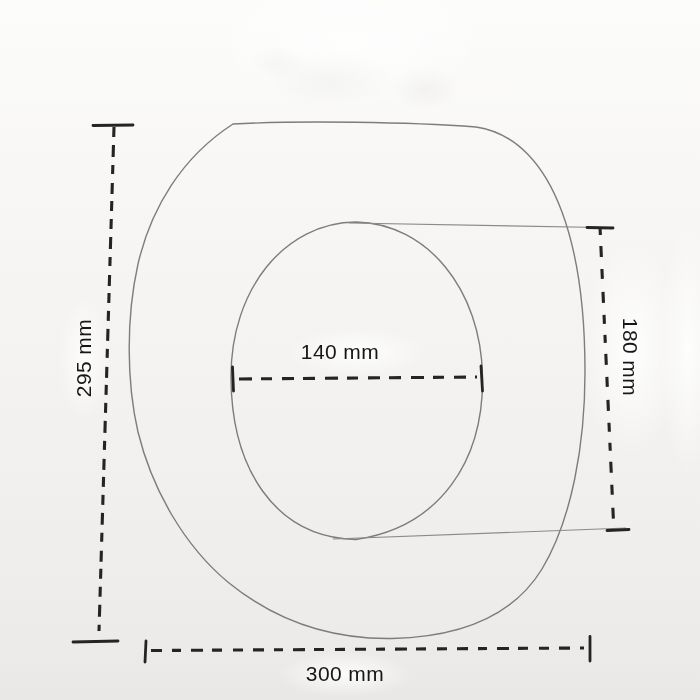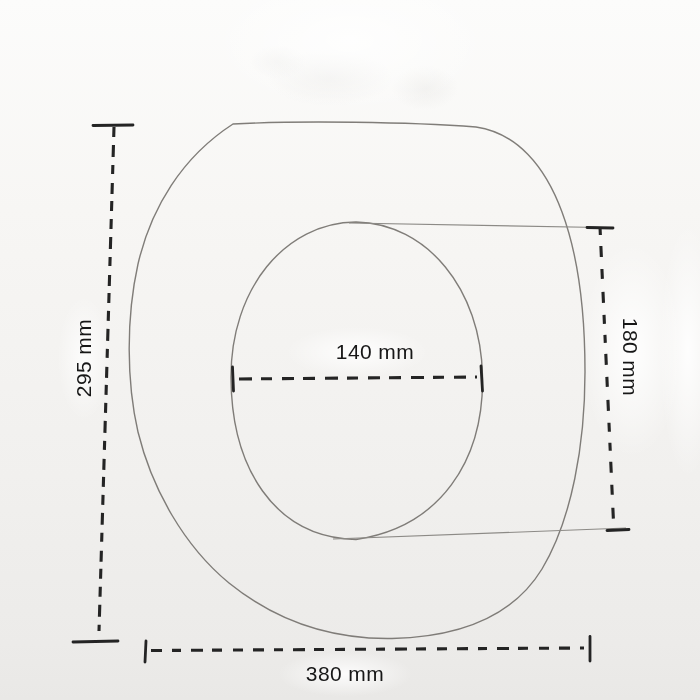--- a/index.html
+++ b/index.html
@@ -89,17 +89,17 @@
       <line class="tick" x1="232.5" y1="367" x2="233.5" y2="391"></line>
       <line class="dash" x1="239" y1="379" x2="477" y2="377" stroke-dasharray="13 9 11 10 12 9 12 10"></line>
       <line class="tick" x1="481" y1="366" x2="482.5" y2="391"></line>
     </g>
   </svg>
 
   <div class="dim-label rot-ccw" style="left:84px; top:358px;">295 mm</div>
 
   <div class="dim-label rot-cw" style="left:630px; top:357px;">180 mm</div>
 
-  <div class="dim-label" style="left:375px; top:352px;">140 mm</div>
+  <div class="dim-label" style="left:340px; top:352px;">140 mm</div>
 
-  <div class="dim-label" style="left:345px; top:674px;">380 mm</div>
+  <div class="dim-label" style="left:345px; top:674px;">300 mm</div>
 
 </div>
 
 </body></html>

